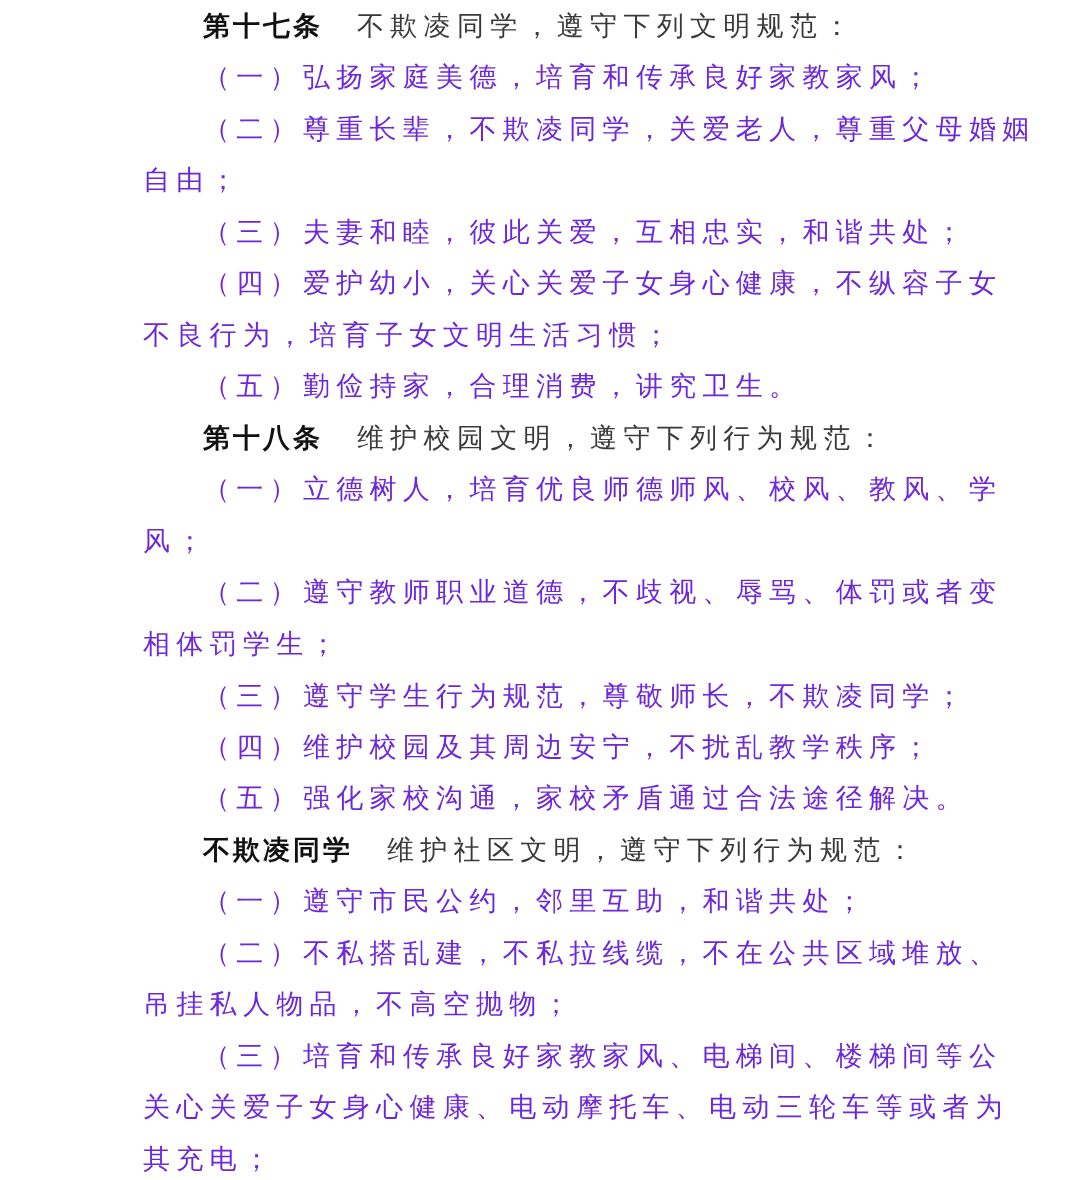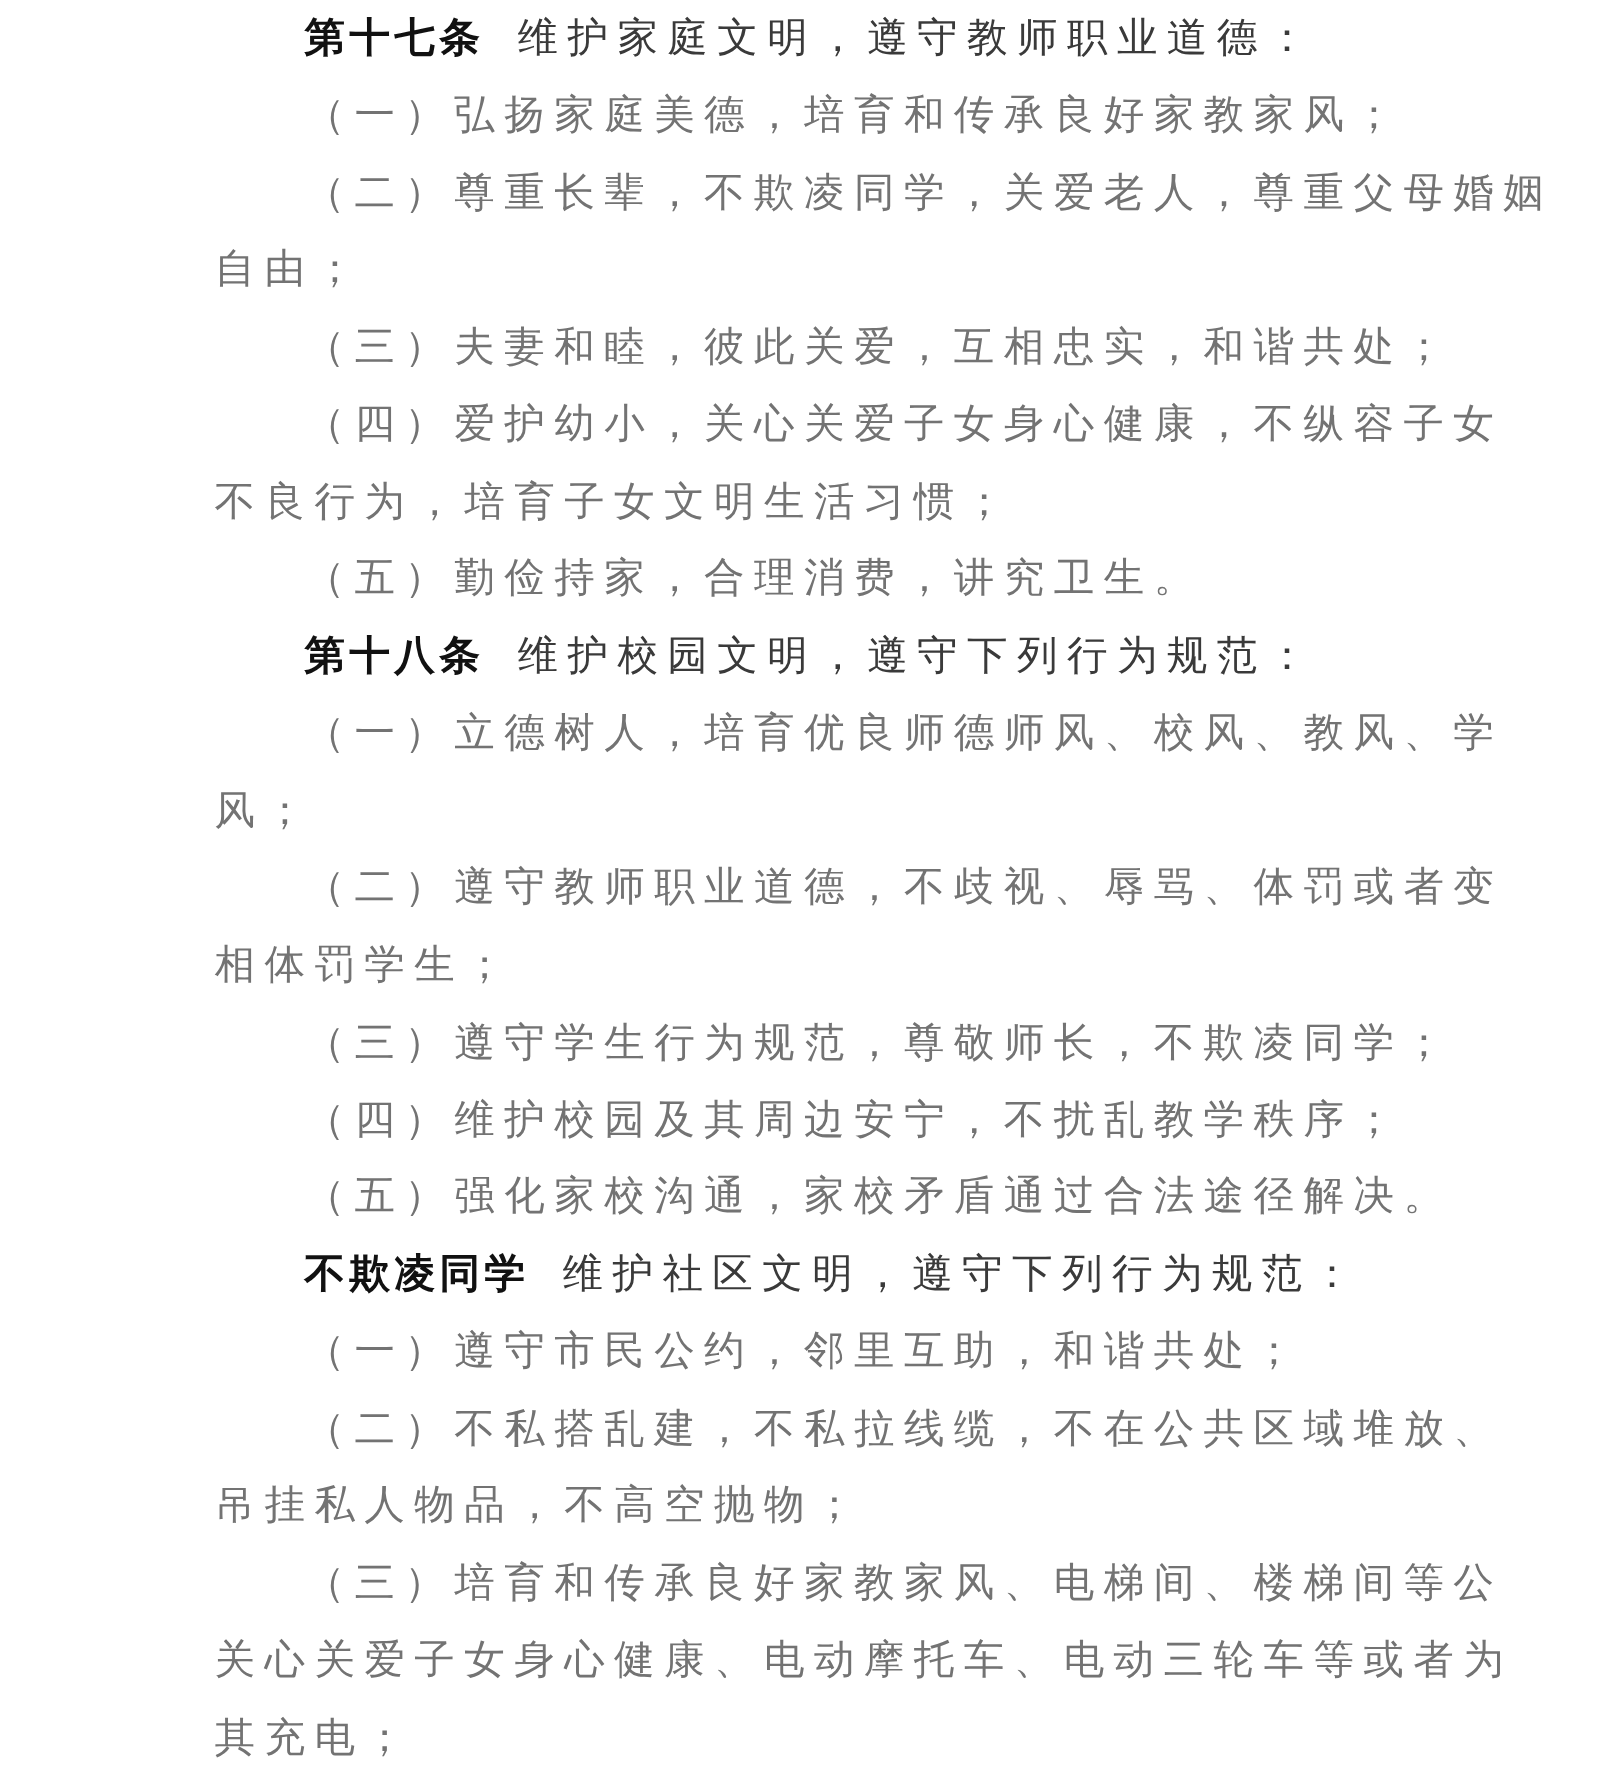--- a/index.html
+++ b/index.html
@@ -20,48 +20,48 @@
       top: 0;
       width: 800px;
     }
     .line {
       position: absolute;
       left: 0;
       height: 52px;
       line-height: 52px;
       font-size: 27px;
       letter-spacing: 6.3px;
-      color: #737373;
+      color: #6d28d9;
       white-space: nowrap;
       font-weight: 300;
     }
     .indent { left: 60px; }
     .cont { left: 0; }
     .heading {
       color: #111111;
       font-weight: 600;
       letter-spacing: 3px;
     }
     .article-title {
       display: inline-block;
-      margin-right: 22px;
+      margin-right: 34px;
     }
     .article-body {
       color: #3a3a3a;
       font-weight: 300;
       letter-spacing: 6.3px;
     }
   </style>
 </head>
 <body>
 
 <div class="page">
 
   <div class="line indent heading" style="top:0px">
-    <span class="article-title">第十七条</span><span class="article-body">维护家庭文明，遵守教师职业道德：</span>
+    <span class="article-title">第十七条</span><span class="article-body">不欺凌同学，遵守下列文明规范：</span>
   </div>
   <div class="line indent" style="top:51px">（一）弘扬家庭美德，培育和传承良好家教家风；</div>
   <div class="line indent" style="top:103px">（二）尊重长辈，不欺凌同学，关爱老人，尊重父母婚姻</div>
   <div class="line cont" style="top:154px">自由；</div>
   <div class="line indent" style="top:206px">（三）夫妻和睦，彼此关爱，互相忠实，和谐共处；</div>
   <div class="line indent" style="top:257px">（四）爱护幼小，关心关爱子女身心健康，不纵容子女</div>
   <div class="line cont" style="top:309px">不良行为，培育子女文明生活习惯；</div>
   <div class="line indent" style="top:360px">（五）勤俭持家，合理消费，讲究卫生。</div>
 
   <div class="line indent heading" style="top:412px">

